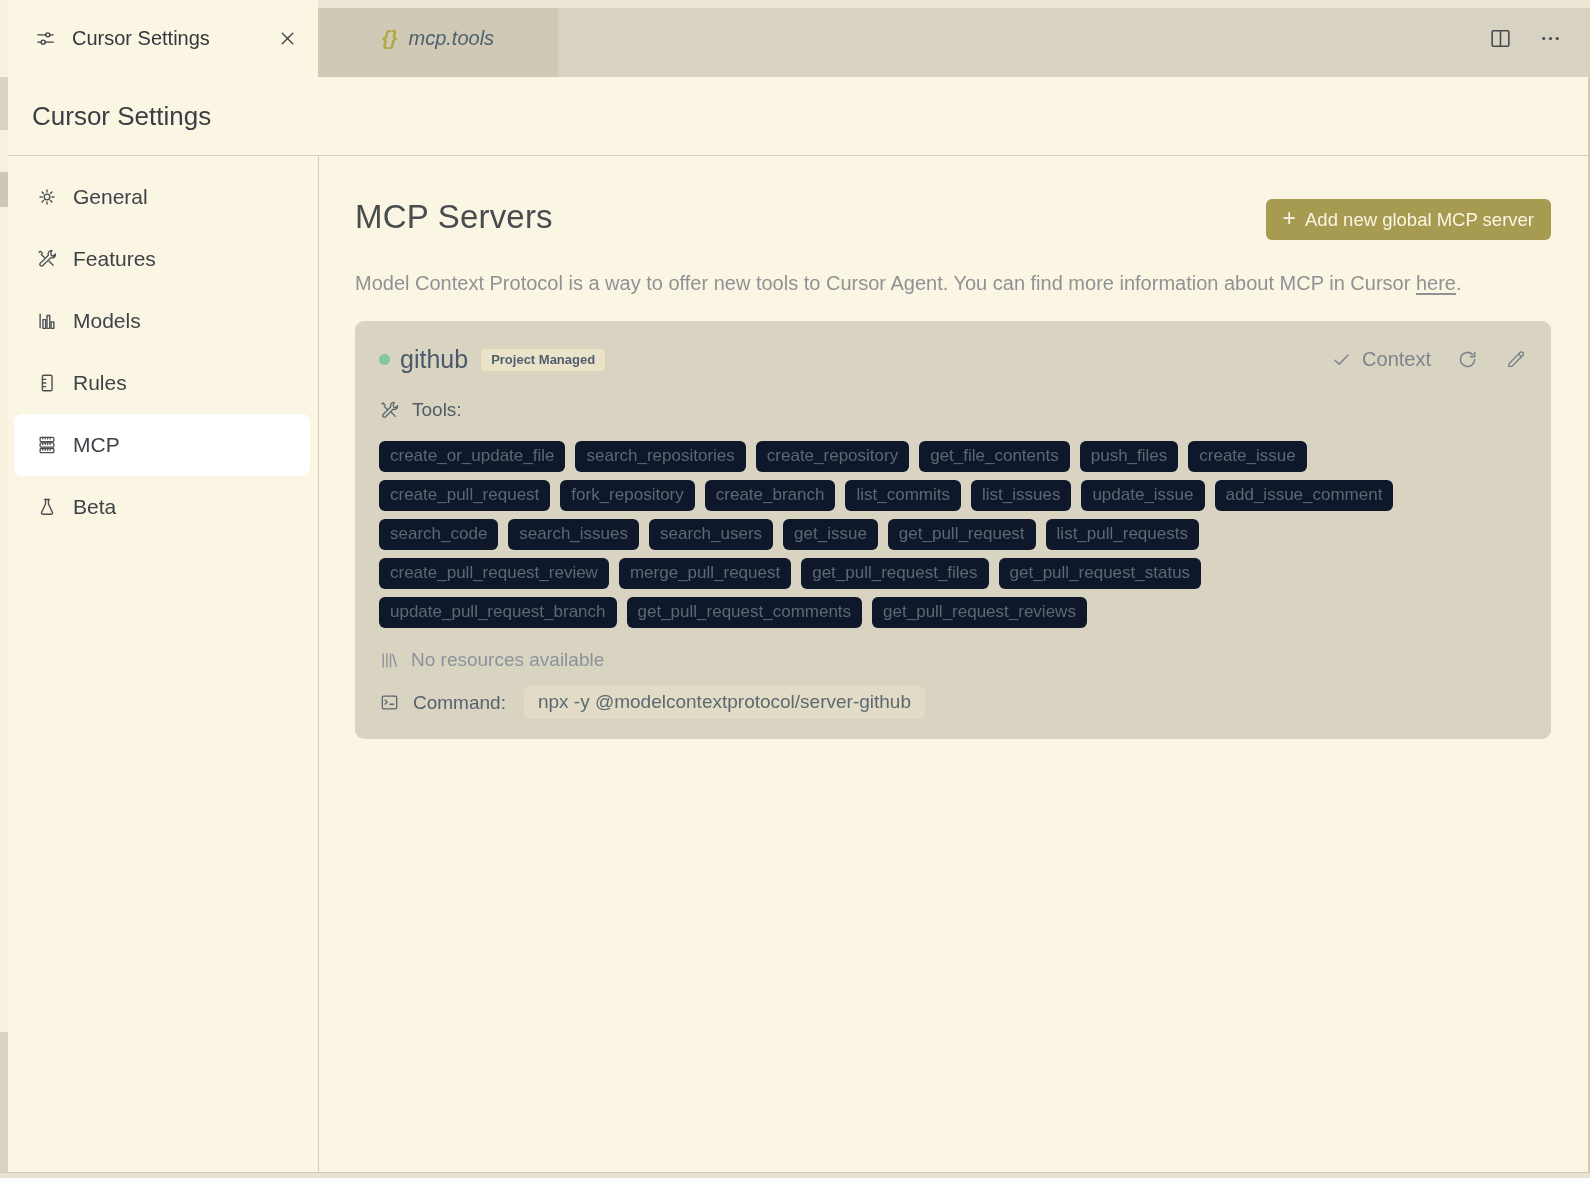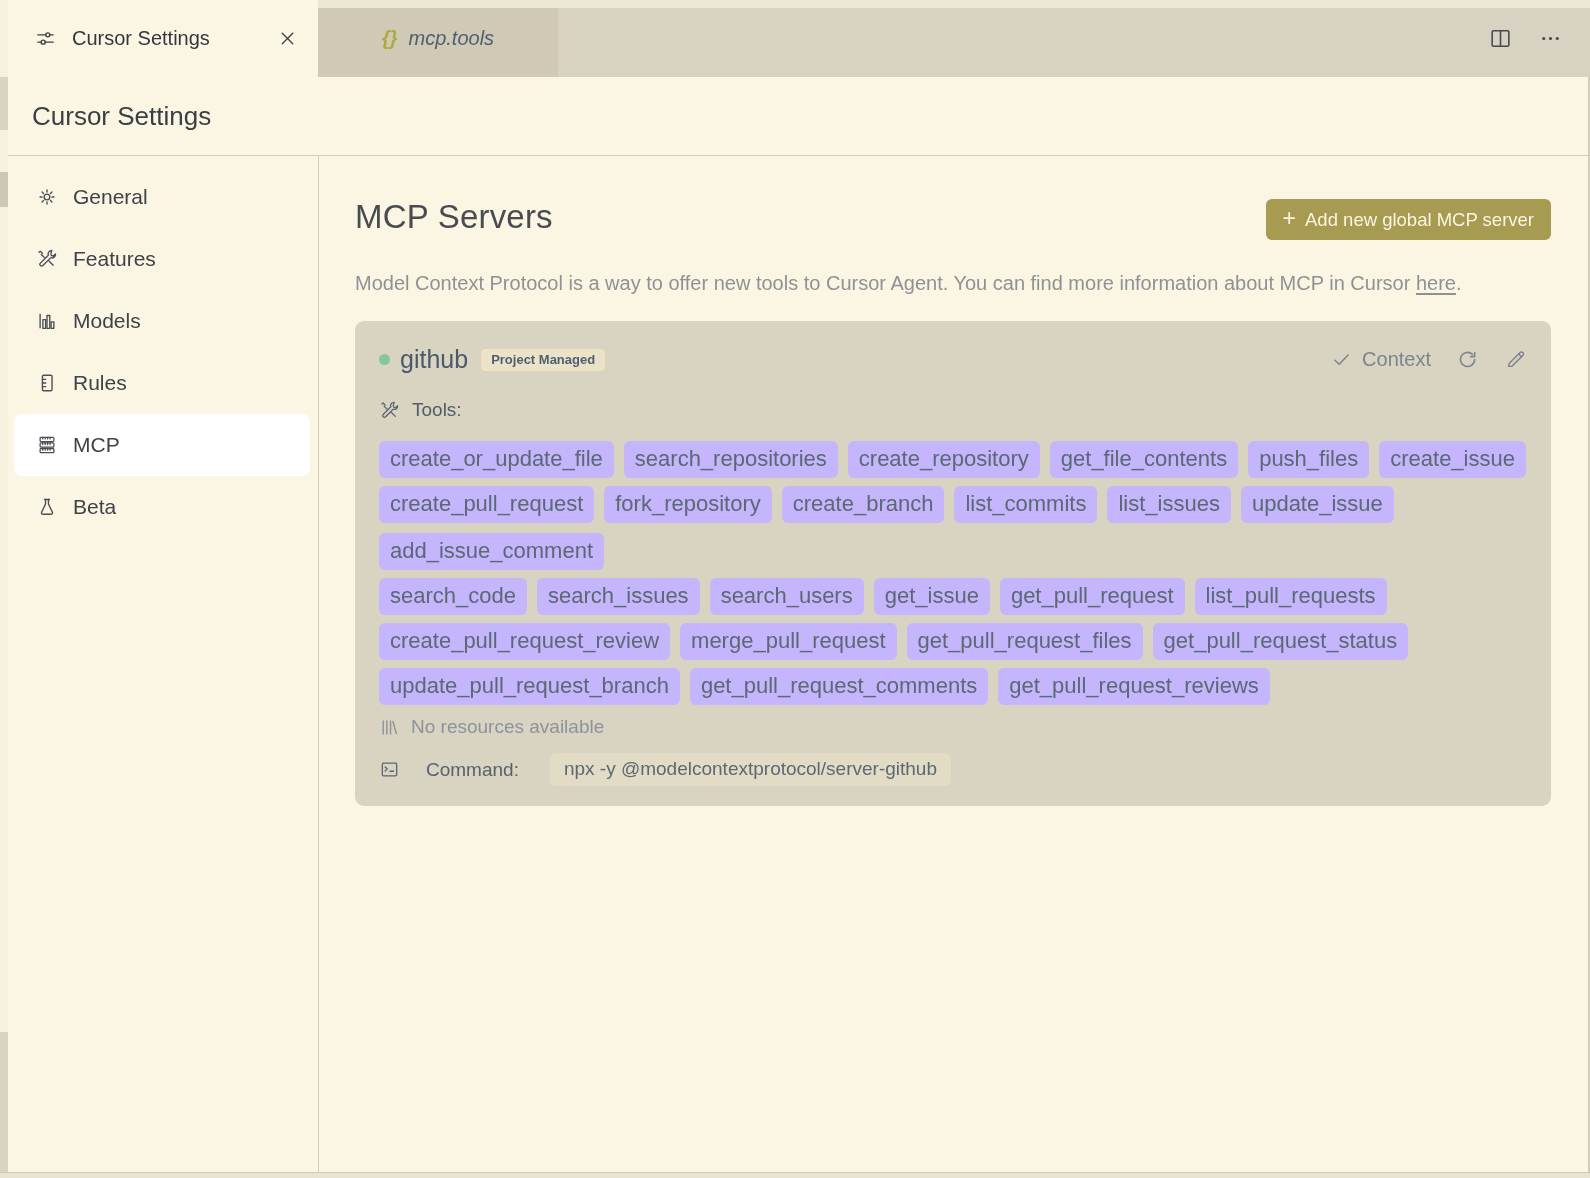--- a/index.html
+++ b/index.html
@@ -77,27 +77,27 @@
   .head-controls { margin-left: auto; display: flex; align-items: center; gap: 25px; color: #7c848d; }
   .enabled-toggle { display: flex; align-items: center; gap: 10px; font-size: 20px; cursor: pointer; }
   .icon-btn { cursor: pointer; color: #7c848d; }
 
   .tools-row { margin-top: 25px; display: flex; align-items: center; gap: 12px; font-size: 19px; color: #515d68; }
   .tools-row .icon { color: #5c6671; }
 
   .tag-rows { margin-top: 20px; }
   .tag-row { display: flex; gap: 10px; margin-bottom: 8px; flex-wrap: wrap; }
   .tag {
-    background: #c4b5fd; border-radius: 6px; padding: 5px 11px 6px;
-    font-size: 22px; color: #5c6873; white-space: nowrap;
-  }
-
-  .resources-row { margin-top: 11px; display: flex; align-items: center; gap: 11px; font-size: 19px; color: #8c939b; text-align: right; }
+    background: #0f172a; border-radius: 6px; padding: 5px 11px 6px;
+    font-size: 17px; color: #5c6873; white-space: nowrap;
+  }
+
+  .resources-row { margin-top: 21px; display: flex; align-items: center; gap: 11px; font-size: 19px; color: #8c939b; text-align: right; }
   .resources-row .icon { color: #8c939b; }
-  .command-row { margin-top: 15px; display: flex; align-items: center; gap: 26px; font-size: 19px; color: #57626d; }
+  .command-row { margin-top: 15px; display: flex; align-items: center; gap: 13px; font-size: 19px; color: #57626d; }
   .command-row .icon { color: #5c6671; }
   .command-pill { margin-left: 5px; background: #e2dcc6; border-radius: 6px; padding: 5px 14px 6px; font-size: 19px; color: #5c6873; }
 
   
   .edge-strip { position: absolute; left: 0; top: 0; width: 8px; height: 1172px; background: #f6f0df; z-index: 6; }
   .edge-seg { position: absolute; left: 0; width: 8px; }
   .edge-seg.s1 { top: 77px; height: 53px; background: #d9d3c3; }
   .edge-seg.s2 { top: 172px; height: 35px; background: #cdc7b6; }
   .edge-seg.s3 { top: 1032px; height: 140px; background: #d9d3c3; }
   .right-border { position: absolute; right: 0; top: 77px; bottom: 6px; width: 2px; background: #d2cbba; z-index: 5; }

